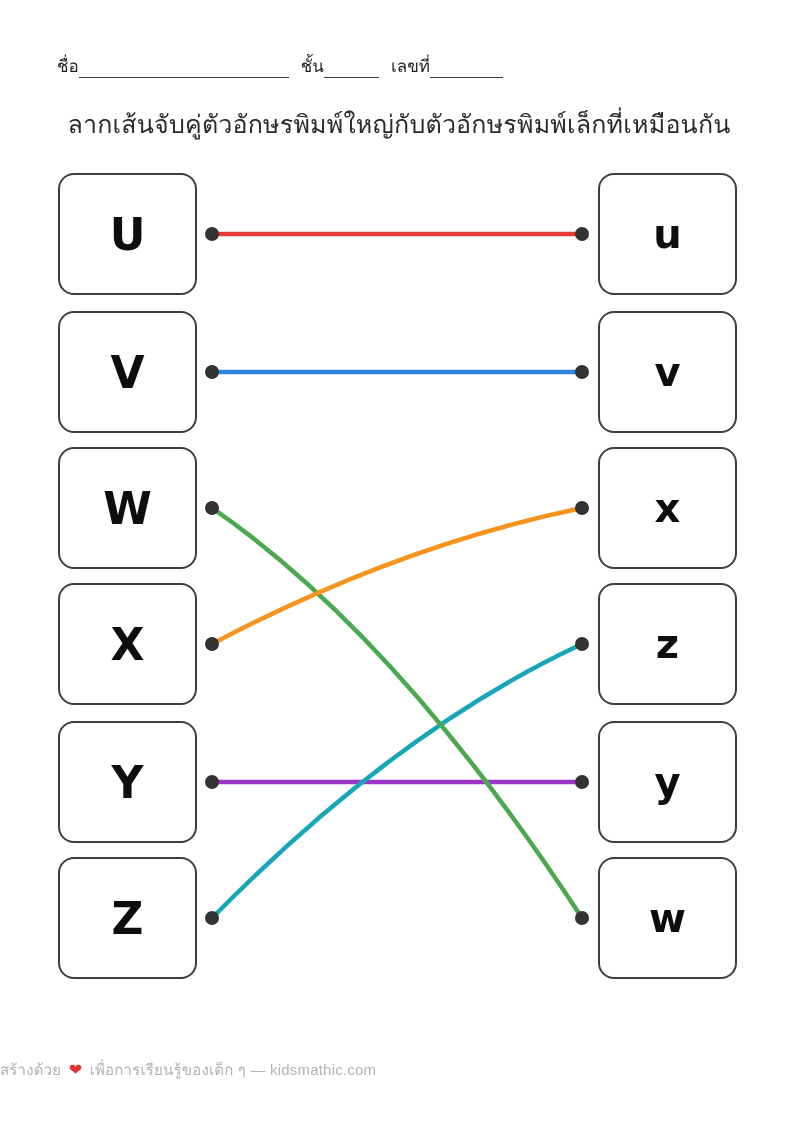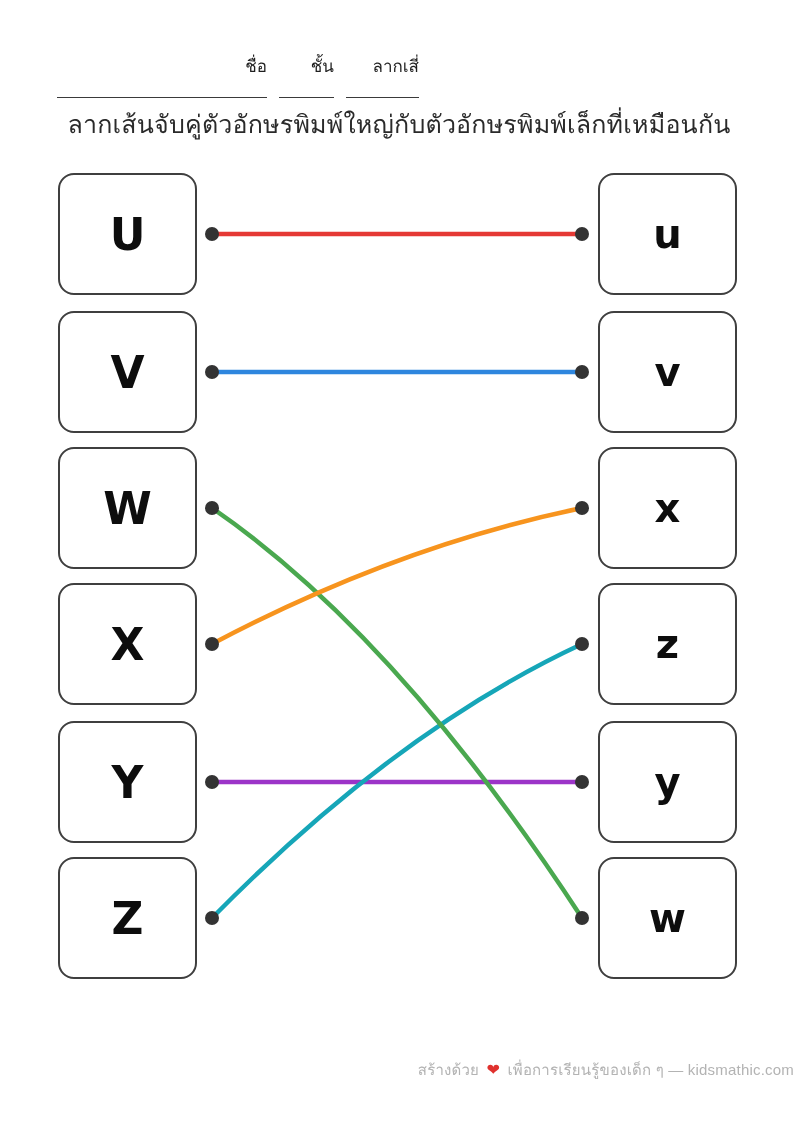--- a/index.html
+++ b/index.html
@@ -10,21 +10,21 @@
     position: relative; overflow: hidden;
   }
   .page { position: absolute; inset: 0; background: #ffffff; }
 
   
   .header-row {
     position: absolute; left: 57px; top: 56px; right: 14px;
     display: flex; align-items: flex-end; gap: 12px;
     font-size: 17px; color: #1f1f1f;
   }
-  .field { display: flex; align-items: flex-end; flex-direction: column; }
+  .field { display: flex; align-items: flex-end; }
   .field .label { white-space: nowrap; line-height: 22px; }
   .field .blank {
     display: inline-block; height: 20px;
     border-bottom: 1.6px solid #3a3a3a;
   }
 
   .title {
     position: absolute; left: 0; right: 4px; top: 104px;
     text-align: center; font-size: 25px; color: #2a2a2a;
     letter-spacing: 0.2px;
@@ -40,41 +40,41 @@
     font-family: "DejaVu Sans", sans-serif;
     font-weight: bold; color: #0d0d0d;
   }
   .letter.left  { font-size: 44px; }
   .letter.right { font-size: 40px; }
 
   svg.lines { position: absolute; inset: 0; pointer-events: none; }
 
   .footer {
     position: absolute; left: 0; right: 0; top: 1058px;
-    text-align: right; font-size: 15px; color: #b3b3b3;
+    text-align: left; font-size: 15px; color: #b3b3b3;
     letter-spacing: 0.2px;
   }
   .footer .heart { color: #e0312e; font-size: 16px; padding: 0 3px; }
 </style>
 </head>
 <body>
 
 <div class="page">
 
   <div class="header-row">
       <span class="field">
         <span class="label">ชื่อ</span>
         <span class="blank" style="width: 210px;"></span>
       </span>
       <span class="field">
         <span class="label">ชั้น</span>
         <span class="blank" style="width: 55px;"></span>
       </span>
       <span class="field">
-        <span class="label">ลากเสี่</span>
+        <span class="label">เลขที่</span>
         <span class="blank" style="width: 73px;"></span>
       </span>
     </div>
 
   <div class="title">ลากเส้นจับคู่ตัวอักษรพิมพ์ใหญ่กับตัวอักษรพิมพ์เล็กที่เหมือนกัน</div>
 
   <div>
       <div class="card" style="left: 58px; top: 173px; border-color: rgb(63, 63, 63);">
         <span class="letter left">U</span>
       </div>

